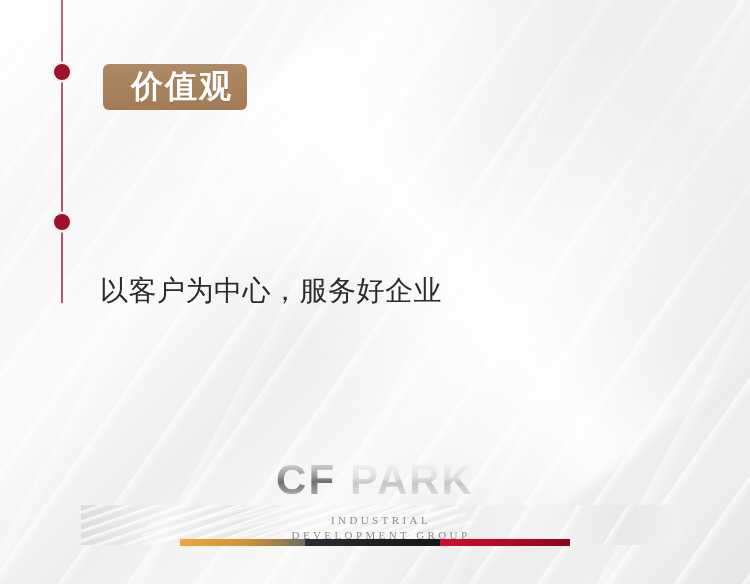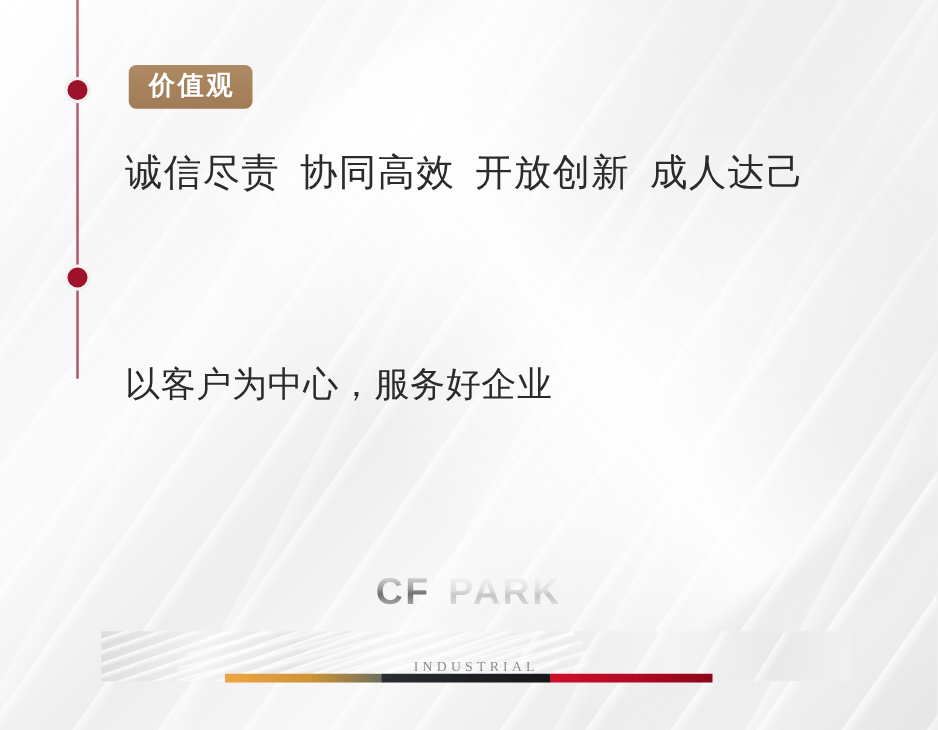--- a/index.html
+++ b/index.html
@@ -86,26 +86,27 @@
   
   .badge {
     position: absolute;
     display: inline-flex;
     align-items: center;
     justify-content: center;
     background: #a8835c;
     background: linear-gradient(180deg, #ae8b64 0%, #a17b55 100%);
     border-radius: 6px;
     color: #ffffff;
-    font-size: 21px;
+    font-size: 32px;
     font-weight: 600;
     letter-spacing: 2px;
-    padding: 6px 14px 8px 16px;
+    padding: 6px 14px 8px 28px;
     line-height: 1;
     text-shadow: 0 1px 1px rgba(0,0,0,.10);
+    margin-top: 12px;
   }
   .badge.b1 { left: 103px; top: 52px; }
   .badge.b2 { left: 103px; top: 204px; }
 
   
   .values-line {
     position: absolute;
     left: 100px;
     top: 118px;
     font-size: 30px;
@@ -119,30 +120,30 @@
   .philosophy {
     position: absolute;
     left: 100px;
     top: 268px;
     font-size: 28px;
     color: #2b2b2b;
     line-height: 46px;
     letter-spacing: 0.5px;
     white-space: nowrap;
   }
-  .philosophy .pline { display: block; margin-top: 17px; }
+  .philosophy .pline { display: block; }
 
   
   .logo-wordmark {
     position: absolute;
     left: 0;
     right: 0;
     top: 459px;
     text-align: center;
-    font-size: 30px;
+    font-size: 42px;
     font-weight: 700;
     letter-spacing: 2px;
     line-height: 1;
     user-select: none;
   }
   .logo-wordmark .cf {
     background: linear-gradient(180deg, #f2f2f2 0%, #9c9c9c 42%, #6f6f6f 55%, #cfcfcf 100%);
     -webkit-background-clip: text;
     background-clip: text;
     color: transparent;
@@ -204,21 +205,21 @@
         rgba(255,255,255,0) 34px,
         rgba(255,255,255,0.8) 35px,
         rgba(255,255,255,0) 42px);
     opacity: .85;
   }
 
   .footer-tagline {
     position: absolute;
     left: 0;
     right: 0;
-    top: 22px;
+    top: 8px;
     text-align: center;
     font-family: "Liberation Serif", "DejaVu Serif", serif;
     color: #8d8d8d;
     font-size: 11px;
     letter-spacing: 3.4px;
     line-height: 15px;
   }
   .footer-tagline .l2 { display: block; }
 
   
@@ -242,39 +243,37 @@
 
   <div class="bg-streaks"></div>
   <div class="bg-sheen"></div>
 
   <div class="rail"></div>
   <div class="rail-dot d1"></div>
   <div class="rail-dot d2"></div>
 
   <div class="badge b1">价值观</div>
 
-  <div class="values-line">
-    <span>诚信尽责</span><span class="gap"></span><span>协同高效</span><span class="gap"></span><span>开放创新</span><span class="gap"></span><span>成人达己</span>
-  </div>
 
 
   <div class="philosophy">
     <span class="pline">以客户为中心，服务好企业</span>
   </div>
 
   <div class="logo-wordmark">
     <span class="cf">CF</span><span class="park">PARK</span>
   </div>
 
   <div class="footer-band">
     <div class="band-swoosh"></div>
     <div class="band-swoosh s2"></div>
     <div class="band-diag"></div>
     <div class="footer-tagline">
       <span class="l1">INDUSTRIAL</span>
+      <span class="l2">DEVELOPMENT GROUP</span>
     </div>
   </div>
 
   <div class="tri-rule">
     <div class="tri-seg gold"></div>
     <div class="tri-seg black"></div>
     <div class="tri-seg red"></div>
   </div>
 
 </div>

